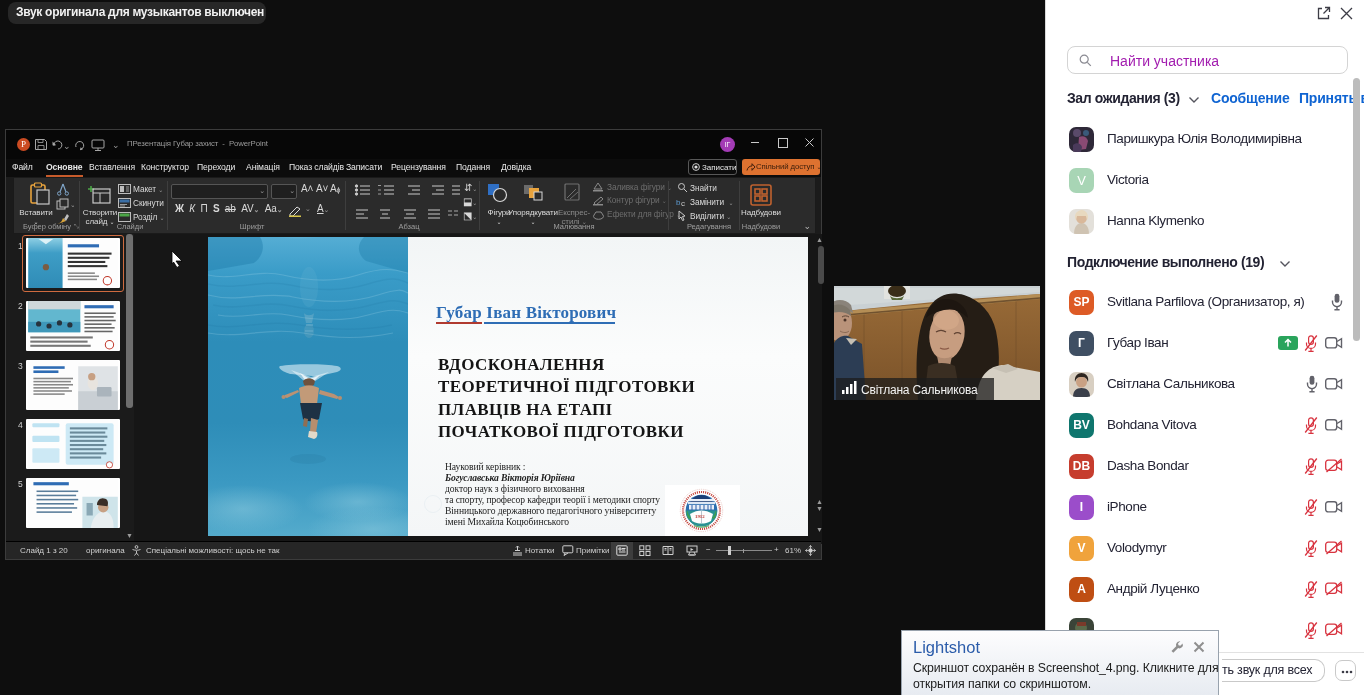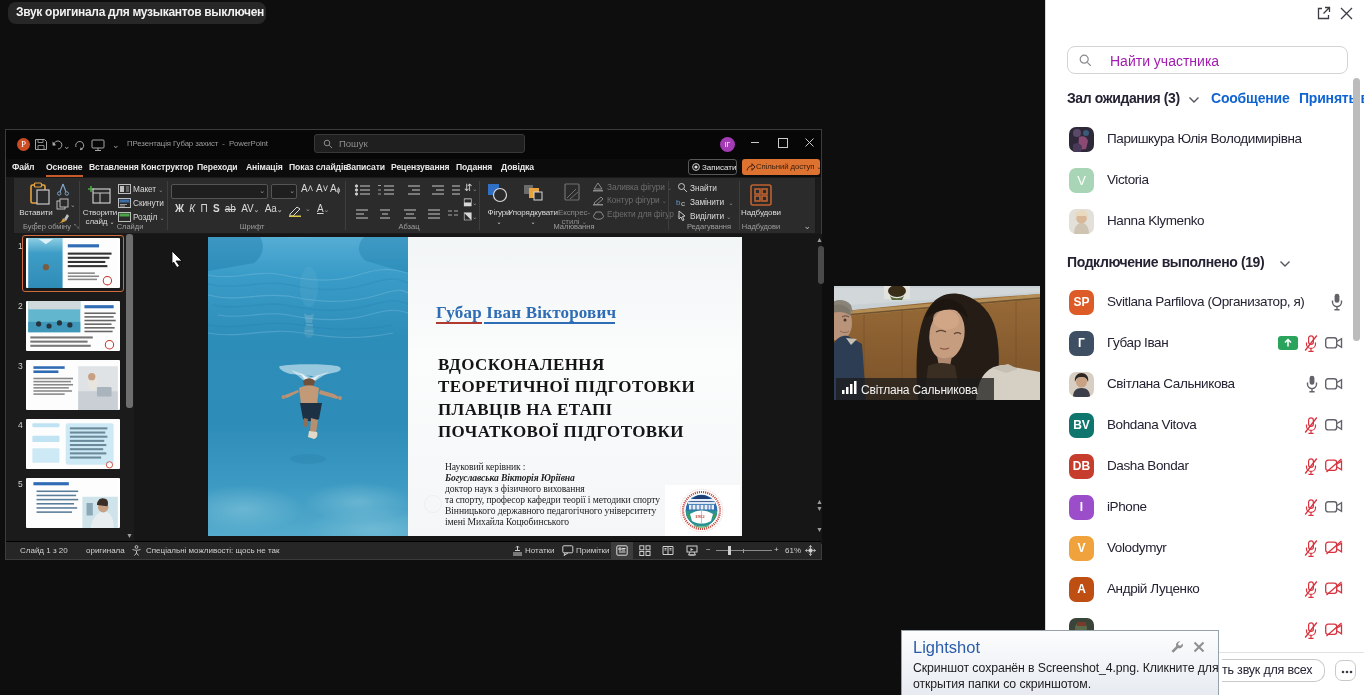--- a/index.html
+++ b/index.html
@@ -3,35 +3,35 @@
 <style>
 html,body{margin:0;padding:0;width:1364px;height:695px;overflow:hidden;background:#0e0e0e;font-family:"Liberation Sans",sans-serif;}
 .abs{position:absolute;}
 #stage{position:relative;width:1364px;height:695px;}
 
 #toast{position:absolute;left:8px;top:2px;width:258px;height:22px;background:#272727;border-radius:8px;color:#f2f2f2;font-size:12px;font-weight:bold;line-height:21px;padding-left:8px;letter-spacing:-0.3px;white-space:nowrap;box-sizing:border-box;}
 
 #ppt{position:absolute;left:5px;top:129px;width:817px;height:431px;background:#1b1b1b;border:1px solid #3c3c3c;box-sizing:border-box;}
 #titlebar{position:absolute;left:0;top:0;width:100%;height:29px;background:#070707;}
 #menurow{position:absolute;left:0;top:29px;width:100%;height:18px;background:#0c0c0c;}
-.menu{position:absolute;top:3px;font-size:8.6px;color:#e8e8e8;letter-spacing:-0.1px;font-weight:bold;}
+.menu{position:absolute;top:3px;font-size:8.6px;color:#e8e8e8;letter-spacing:-0.1px;}
 #ribbon{position:absolute;left:7px;top:47px;width:803px;height:57px;background:#2b2b2b;border:1px solid #1a1a1a;box-sizing:border-box;}
 .glabel{position:absolute;bottom:2px;font-size:7.5px;color:#9f9f9f;text-align:center;}
 .gsep{position:absolute;top:3px;bottom:3px;width:1px;background:#3e3e3e;}
 .ricon{position:absolute;font-size:8.3px;color:#d8d8d8;letter-spacing:-0.1px;}
 .rtxt{position:absolute;font-size:8px;color:#dcdcdc;text-align:center;line-height:9px;letter-spacing:-0.1px;}
 .rgrey{color:#6d6d6d;}
 
 #thumbs{position:absolute;left:1px;top:104px;width:127px;height:310px;background:#1b1b1b;}
 .thumbnum{position:absolute;left:11px;font-size:8.5px;color:#cfcfcf;}
 .thumb{position:absolute;left:19px;width:94px;height:50px;background:#fff;border-radius:1px;overflow:hidden;}
 .thumb svg{width:94px;height:50px;}
 
 #canvas{position:absolute;left:128px;top:104px;width:688px;height:310px;background:#161616;}
-#slide{position:absolute;left:202px;top:107px;width:534px;height:299px;background:#ffffff;}
+#slide{position:absolute;left:202px;top:107px;width:600px;height:299px;background:#ffffff;}
 
 #pptstatus{position:absolute;left:0;bottom:0;width:100%;height:17px;background:#262626;border-top:1px solid #000;font-size:8px;color:#d0d0d0;}
 
 #video{position:absolute;left:834px;top:286px;width:206px;height:114px;background:#7a5c3e;overflow:hidden;}
 
 #panel{position:absolute;left:1045px;top:0;width:319px;height:695px;background:#ffffff;border-left:1px solid #d9d9d9;box-sizing:border-box;overflow:hidden;}
 .ptitle{position:absolute;top:4px;left:0;width:266px;text-align:center;font-size:14.5px;font-weight:bold;color:#232333;}
 #searchbox{position:absolute;left:21px;top:46px;width:281px;height:28px;border:1px solid #d4d4d4;border-radius:8px;box-sizing:border-box;}
 .sectionhead{position:absolute;font-size:14px;font-weight:bold;color:#232333;letter-spacing:-0.4px;}
 .bluelink{position:absolute;font-size:14px;font-weight:bold;color:#0f64d2;letter-spacing:-0.2px;}
@@ -83,27 +83,20 @@
           <path d="M20 5.5v3.7h3.7" stroke="none" fill="#a6a6a6" transform="translate(-1.5,-1)"></path>
         <path d="M33 3.5h1M30 10.5l3.5.01" stroke="none"></path>
           <text x="29" y="12" font-size="9" fill="#9a9a9a" stroke="none">⌄</text>
         <path d="M42 10a4 4 0 1 1 4 2.5" fill="none"></path>
           <path d="M46.5 10.2l-0.3 3 2.8-1z" fill="#a6a6a6" stroke="none"></path>
         <rect x="58" y="3" width="12" height="8" rx="1"></rect>
           <path d="M64 11v2M61 13.5h6"></path>
         <text x="78" y="11" font-size="9" fill="#9a9a9a" stroke="none">⌄</text>
       </svg>
       <div class="abs" style="left:121px;top:9px;font-size:7.8px;color:#9b9b9b;letter-spacing:-0.1px;">ПРезентація Губар захист&nbsp;&nbsp;-&nbsp;&nbsp;PowerPoint</div>
-      <div class="abs" style="left:308px;top:4px;width:211px;height:19px;background:#1f1f1f;border:1px solid #383838;border-radius:3px;box-sizing:border-box;">
-        <svg class="abs" style="left:8px;top:4px" width="10" height="10" viewBox="0 0 10 10" stroke="#8d8d8d" fill="none">
-            <circle cx="4" cy="4" r="2.8"></circle>
-            <path d="M6.2 6.2L9 9"></path>
-          </svg>
-        <div class="abs" style="left:24px;top:3px;font-size:9.5px;color:#8d8d8d;">Пошук</div>
-      </div>
       <div class="abs" style="left:714px;top:7px;width:15px;height:15px;border-radius:50%;background:#a33bb5;color:#fff;font-size:7px;line-height:15px;text-align:center;">ІГ</div>
       <div class="abs" style="left:745px;top:12px;width:8px;height:1px;background:#c9c9c9;"></div>
       <div class="abs" style="left:772px;top:8px;width:8px;height:8px;border:1px solid #c9c9c9;"></div>
       <svg class="abs" style="left:799px;top:8px" width="9" height="9" viewBox="0 0 9 9" stroke="#c9c9c9">
           <path d="M0.5 0.5l8 8M8.5 0.5l-8 8"></path>
         </svg>
     </div>
     <div id="menurow">
       <div class="menu" style="left:6px;">Файл</div>
       <div class="menu" style="left:40px;font-weight:bold;">Основне</div>

